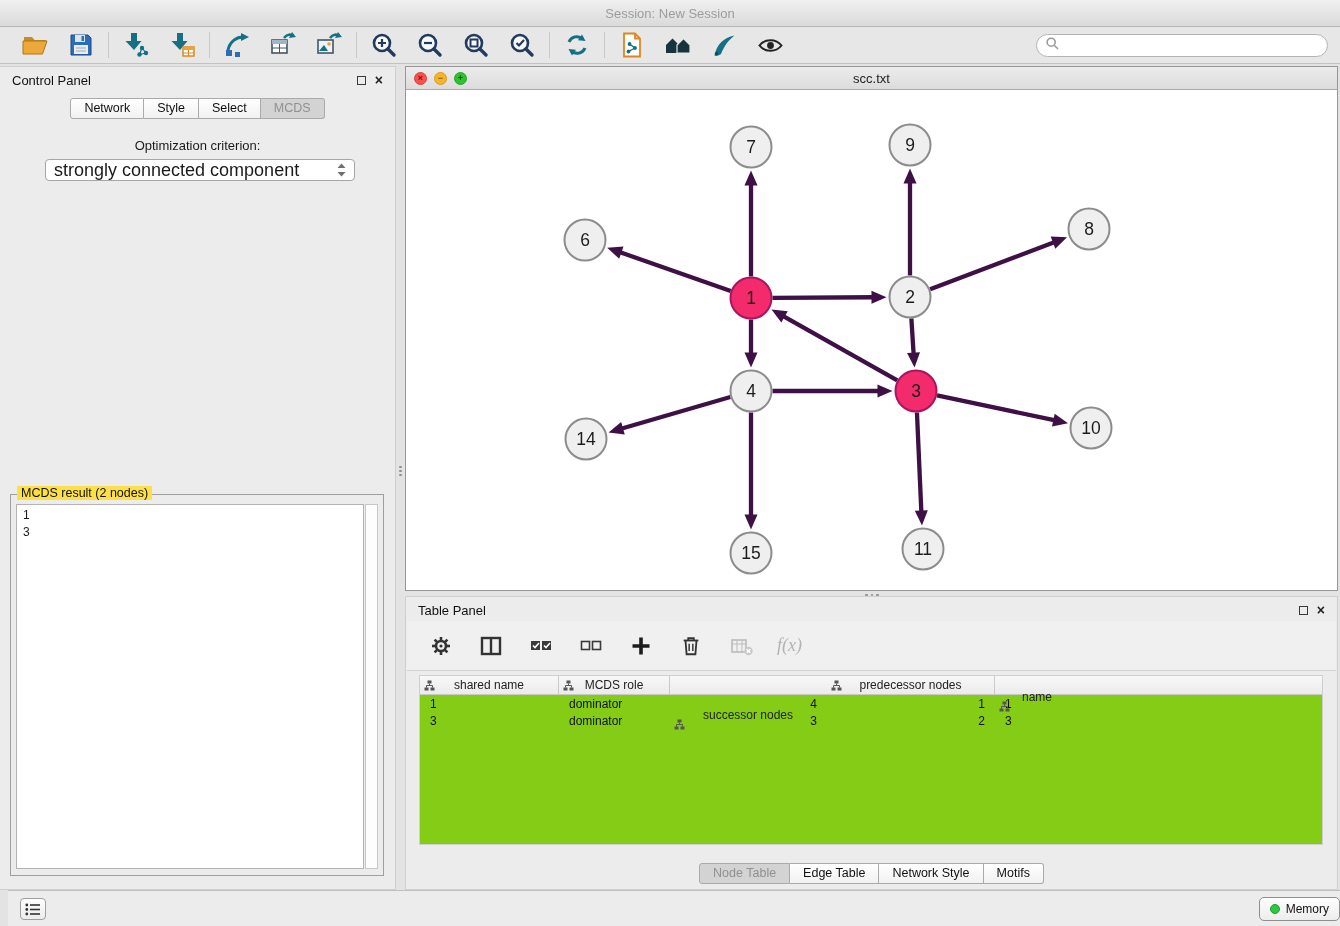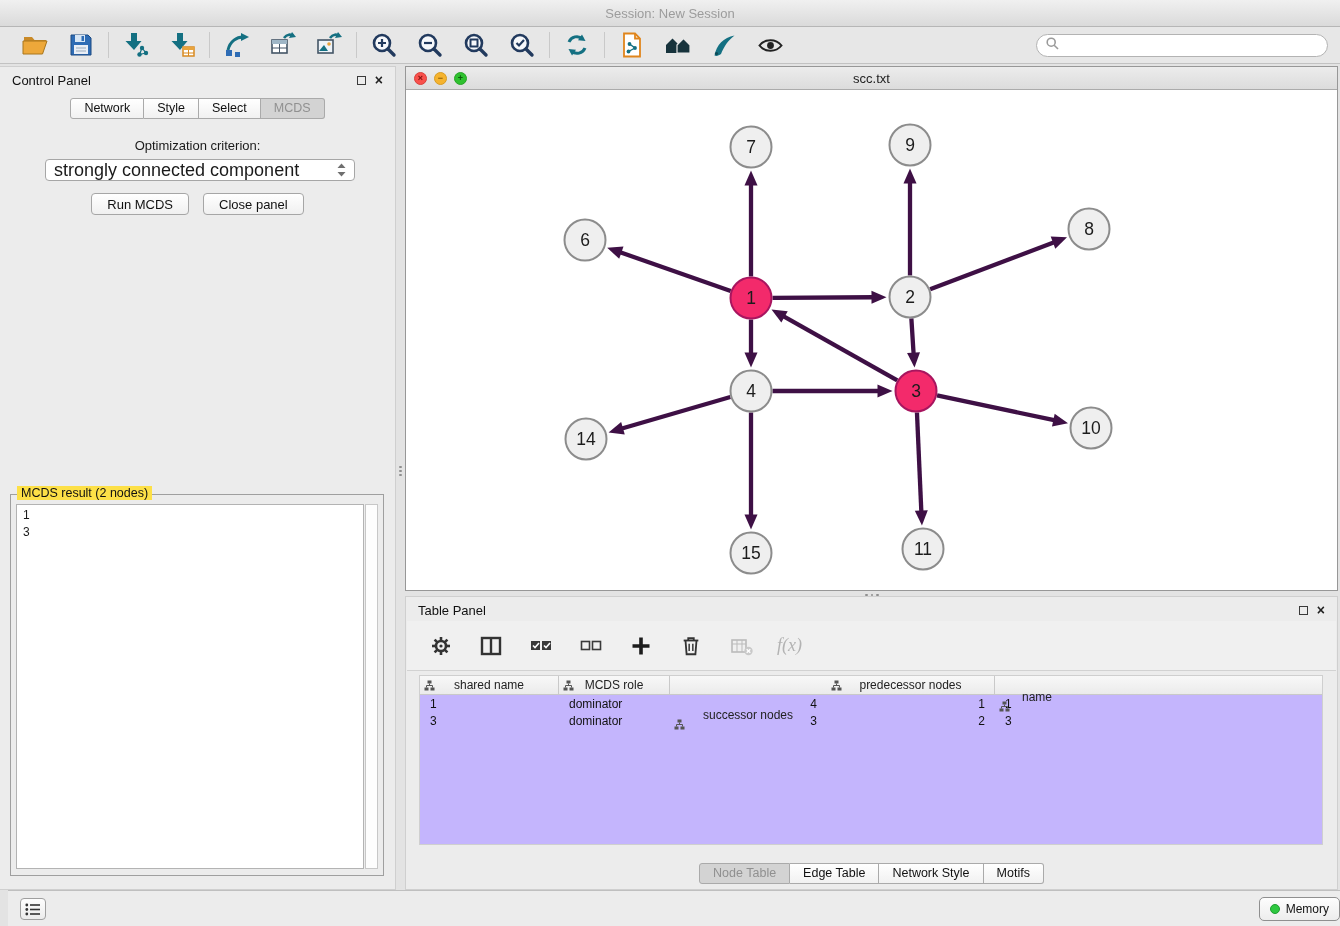--- a/index.html
+++ b/index.html
@@ -104,21 +104,21 @@
     background:#ececec; border:1px solid #cfcfcf;
   }
   #tp-toolbar{
     position:absolute; top:24px; left:1px; right:1px; height:50px;
     background:#f0f0f0; border-bottom:1px solid #d2d2d2;
     display:flex; align-items:center; gap:22px; padding:0 20px;
   }
   .fx{ font-family:"Liberation Serif", serif; font-style:italic; font-size:18px; color:#b3b3b3; }
   #table-area{
     position:absolute; left:13px; right:14px; top:78px; height:170px;
-    background:#c4b5fd; border:1px solid #cfcfcf;
+    background:#84cc16; border:1px solid #cfcfcf;
   }
   .thead{ display:flex; height:19px; background:linear-gradient(#f8f8f8,#ebebeb); border-bottom:1px solid #c9c9c9; }
   .th{ position:relative; border-right:1px solid #c9c9c9; font-size:12px; color:#222;
        display:flex; align-items:center; justify-content:center; }
   .th .th-icon{ position:absolute; left:4px; top:3.5px; }
   .th.filler{ flex:1; border-right:none; }
   .tr{ display:flex; height:17px; align-items:center; font-size:12px; color:#111; }
   .td{ padding:0 10px; overflow:hidden; white-space:nowrap; }
   #table-tabs{ position:absolute; bottom:5px; left:0; right:0; }
   
@@ -315,24 +315,20 @@
     </div>
   <div class="opt-label">Optimization criterion:</div>
   <div id="criterion-select">
     <span>strongly connected component</span>
     <span class="spin">
       <svg width="9" height="14" viewBox="0 0 9 14">
           <polygon points="4.5,0.5 8.5,5 0.5,5" fill="#6f6f6f"></polygon>
           <polygon points="4.5,13.5 8.5,9 0.5,9" fill="#6f6f6f"></polygon>
         </svg>
     </span>
-  </div>
-  <div class="btn-row">
-    <button class="mac-btn">Run MCDS</button>
-    <button class="mac-btn">Close panel</button>
   </div>
   <div id="mcds-result">
     <span class="legend">MCDS result (2 nodes)</span>
     <div class="inner" id="result-lines">
         <div>1</div>
         <div>3</div>
       </div>
     <div class="scrolltrack"></div>
   </div>
 </div>

